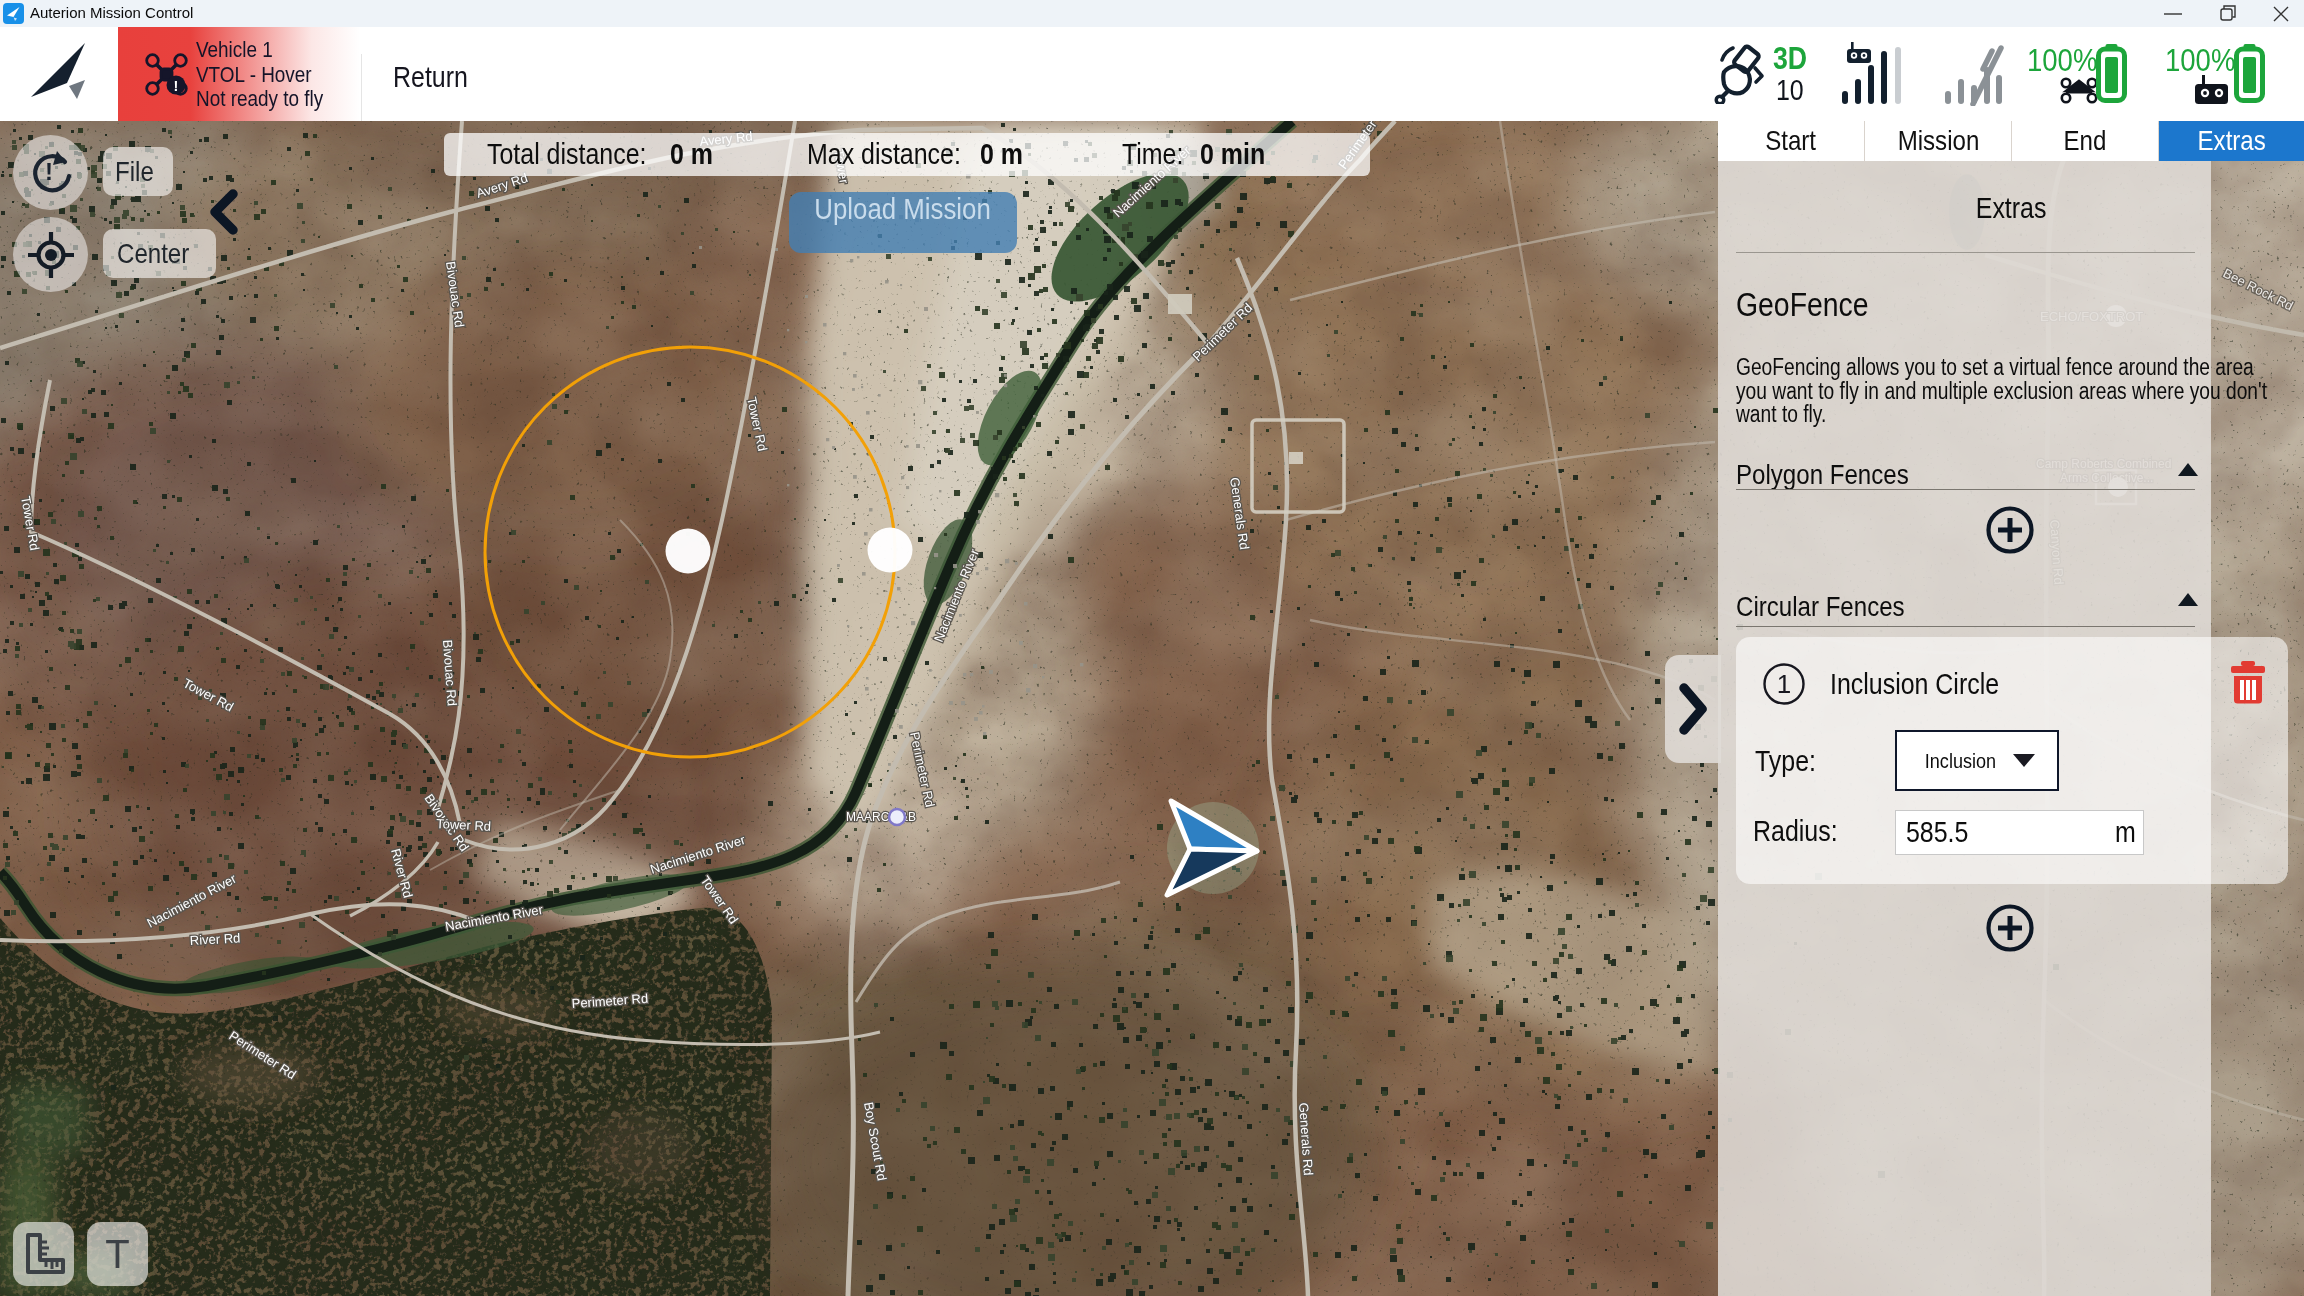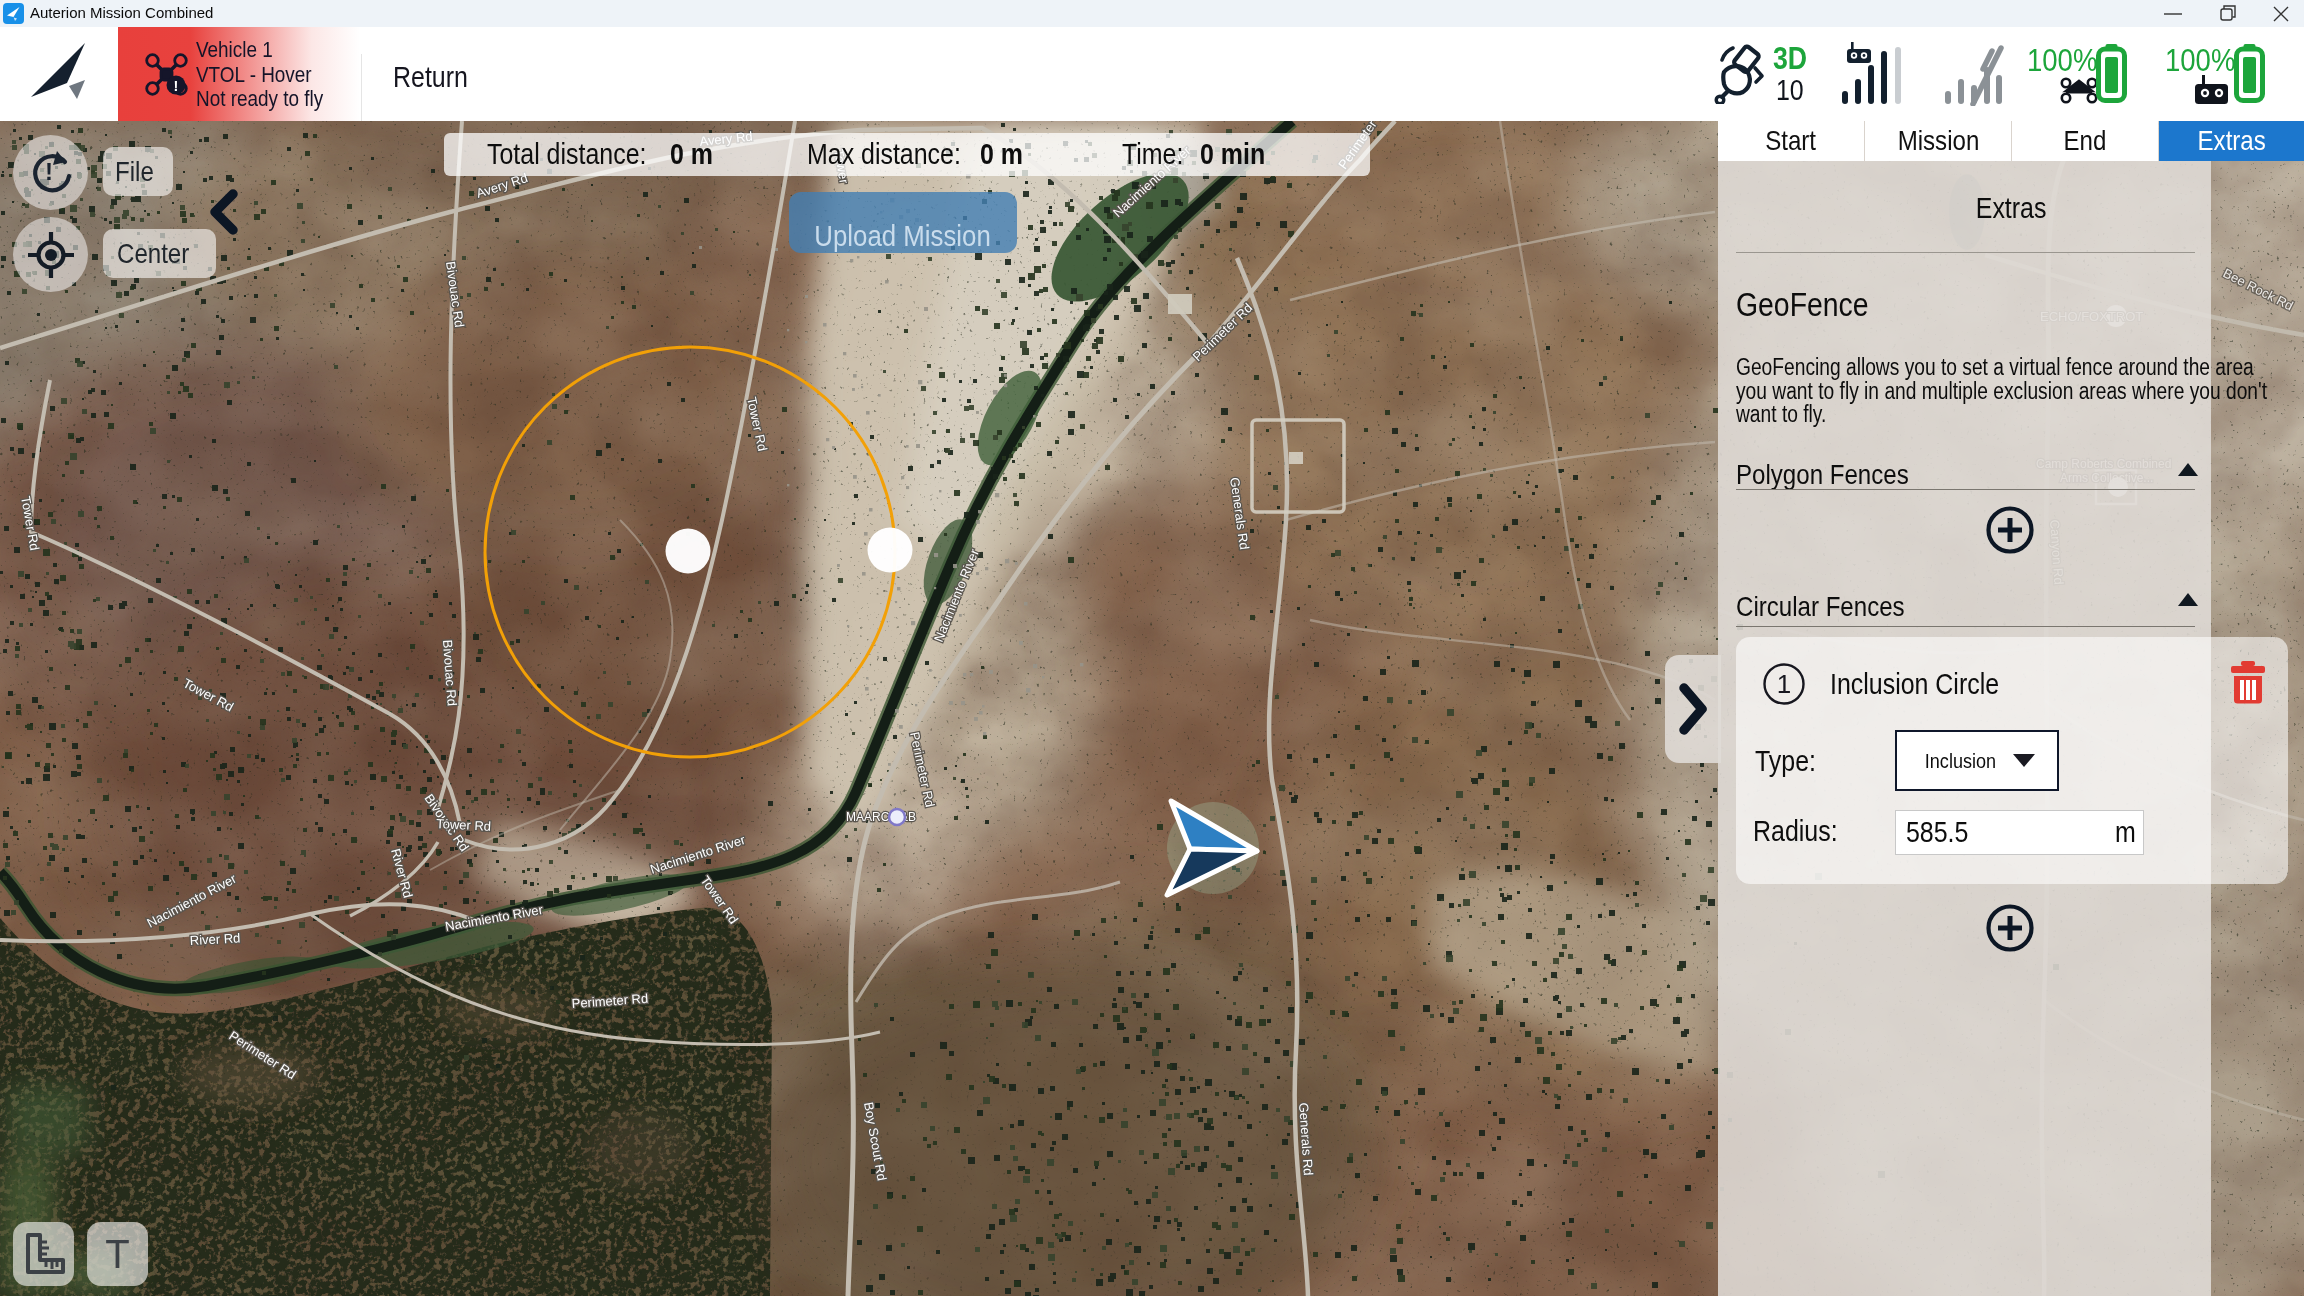--- a/index.html
+++ b/index.html
@@ -16,21 +16,21 @@
 .mapbtn{position:absolute;background:rgba(248,247,246,0.62);border-radius:10px;color:#20262c;display:flex;align-items:center;justify-content:center}
 .circbtn{position:absolute;background:rgba(242,241,240,0.55);border-radius:50%;display:flex;align-items:center;justify-content:center}
 </style></head><body>
 
 <div id="titlebar">
  <svg class="abs" style="left:3px;top:3px" width="21" height="21" viewBox="0 0 21 21">
       <rect width="21" height="21" rx="4" fill="#1890e8"></rect>
       <path d="M16.5 4 L4 12.5 L10.5 14 Z" fill="#fff"></path>
       <path d="M10.7 14.5 L14 15.5 L12 18 Z" fill="#cfe4f5"></path>
     </svg>
- <span class="abs" style="left:30px;top:4px">Auterion Mission Combined</span>
+ <span class="abs" style="left:30px;top:4px">Auterion Mission Control</span>
  <svg class="abs wbtn" style="left:2150px;top:0" width="46" height="27">
       <path d="M14 14 H32"></path>
     </svg>
  <svg class="abs wbtn" style="left:2205px;top:0" width="46" height="27">
       <rect x="16" y="9" width="11" height="11" rx="2"></rect>
       <path d="M19 9 V6 H30 V17 H27.5"></path>
     </svg>
  <svg class="abs wbtn" style="left:2258px;top:0" width="46" height="27">
       <path d="M16 7 L30 21 M30 7 L16 21"></path>
     </svg>
@@ -440,21 +440,21 @@
   </svg>
 
 <div class="abs" style="left:444px;top:133px;width:926px;height:43px;background:rgba(255,255,255,0.74);border-radius:6px"></div>
 <div class="abs nx" style="left:487px;top:138px;font-size:29px;color:#0d0d0d">Total distance:</div>
 <div class="abs nx" style="left:670px;top:138px;font-size:29px;font-weight:bold;color:#0d0d0d">0 m</div>
 <div class="abs nx" style="left:807px;top:138px;font-size:29px;color:#0d0d0d">Max distance:</div>
 <div class="abs nx" style="left:980px;top:138px;font-size:29px;font-weight:bold;color:#0d0d0d">0 m</div>
 <div class="abs nx" style="left:1122px;top:138px;font-size:29px;color:#0d0d0d">Time:</div>
 <div class="abs nx" style="left:1200px;top:138px;font-size:29px;font-weight:bold;color:#0d0d0d">0 min</div>
 
-<div class="abs" style="left:789px;top:192px;width:228px;height:61px;background:rgba(66,126,179,0.80);border-radius:12px;color:#c9dcec;font-size:30px;display:flex;align-items:flex-end;justify-content:center">
+<div class="abs" style="left:789px;top:192px;width:228px;height:61px;background:rgba(66,126,179,0.80);border-radius:12px;color:#c9dcec;font-size:30px;display:flex;align-items:flex-start;justify-content:center">
     <span class="nx" style="transform-origin:50% 50%">Upload Mission</span>
   </div>
 
 <div class="mapbtn" style="left:13px;top:1222px;width:61px;height:64px;border-radius:14px">
     <svg width="42" height="42" viewBox="0 0 42 42">
       <g fill="none" stroke="#3c4146" stroke-width="4" stroke-linejoin="round">
 <path d="M5 2 L17 2 L17 27 L40 27 L40 39 L5 39 Z"></path>
 <path d="M17 9 L24 9 M17 15 L26 15 M17 21 L24 21 M23 27 L23 34 M29 27 L29 36 M34 27 L34 34" stroke-width="3"></path>
 </g>
     </svg>

